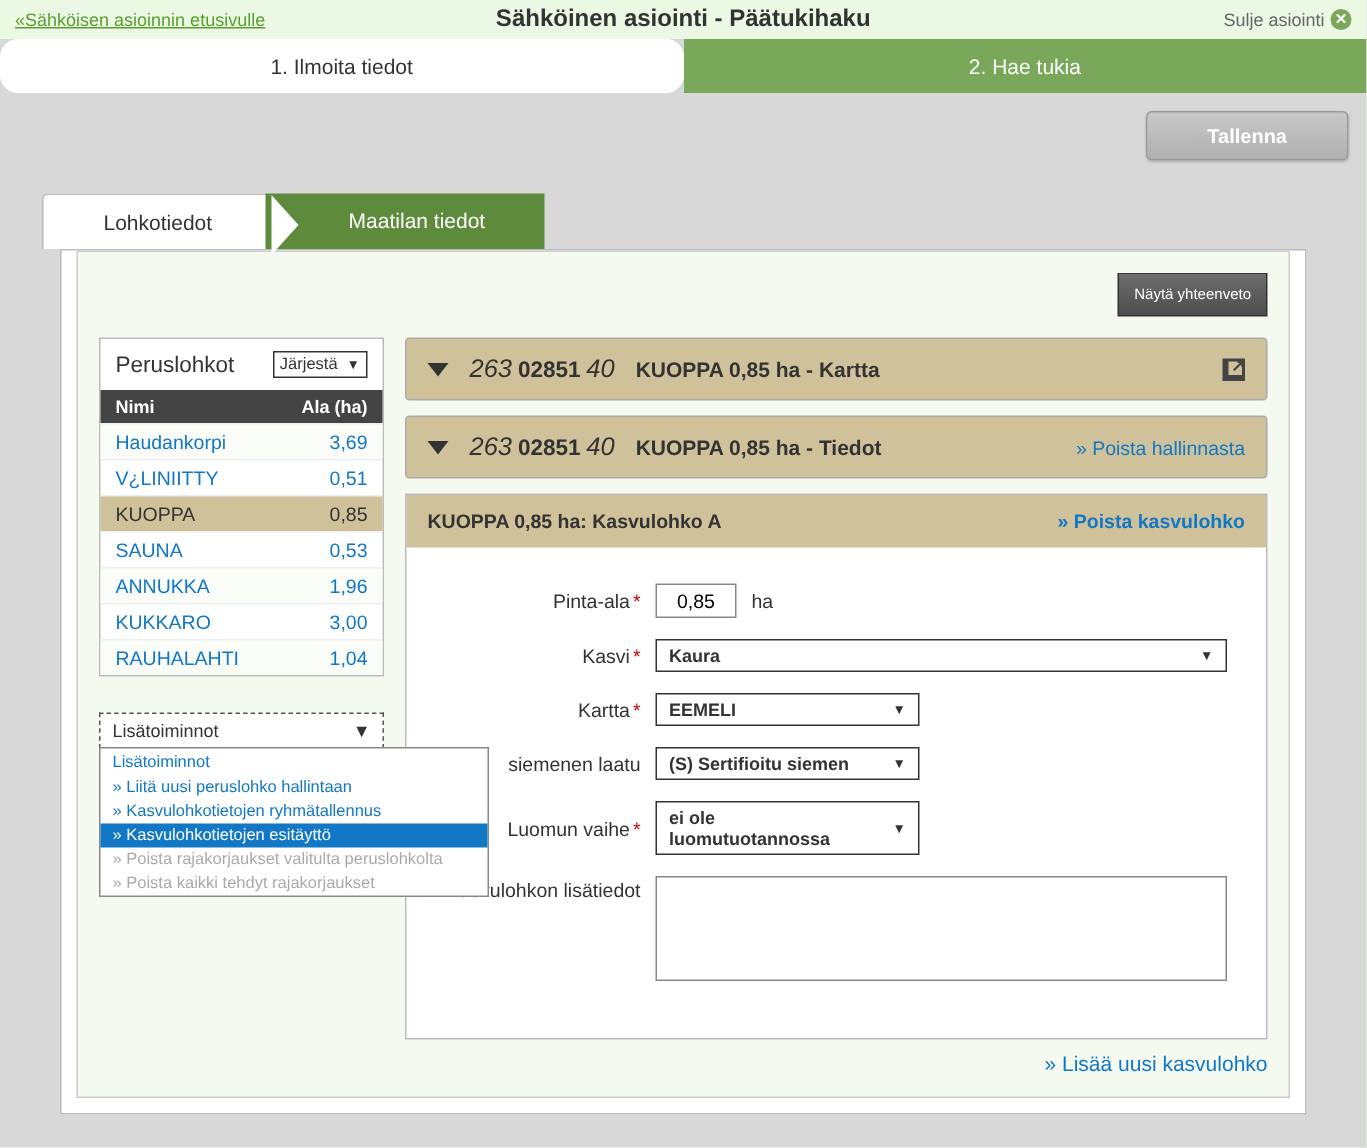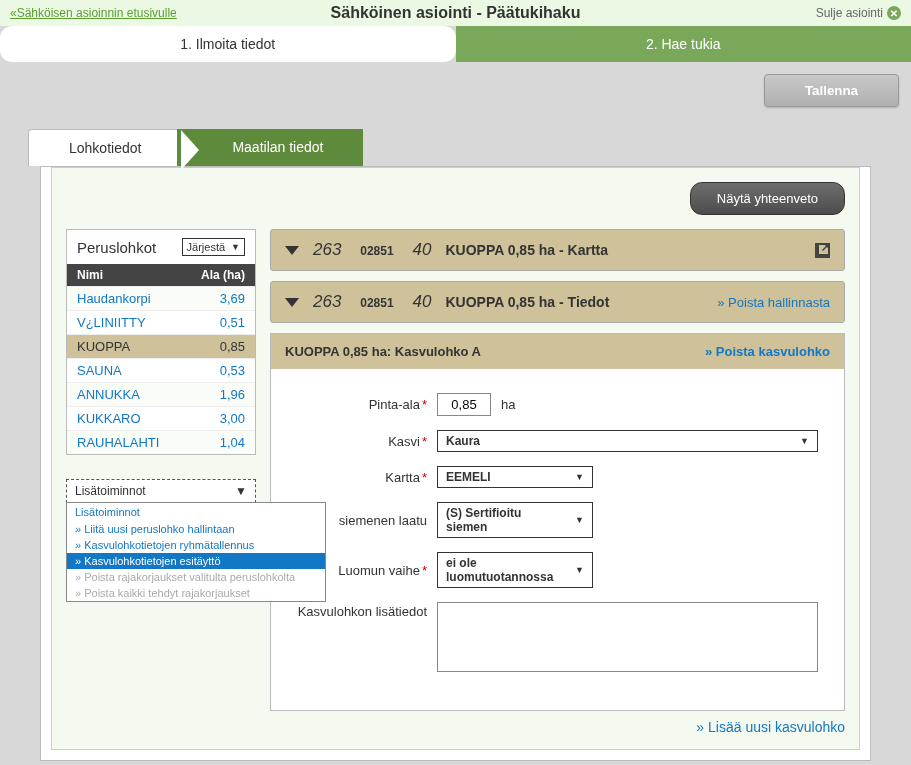--- a/index.html
+++ b/index.html
@@ -23,21 +23,21 @@
   .tab-wrap { position: relative; margin-top: 10px;}
   .tabs { display: flex; margin-left: 28px; position: relative; z-index: 2; }
   .tab { padding: 10px 40px; font-size: 14px; position: relative; }
   .tab.white { background: #fff; border: 1px solid #bbb; border-bottom: none; border-radius: 4px 4px 0 0; }
   .tab.arrow::after { content:''; position:absolute; right:-18px; top:0; width:0; height:0; border-top:20px solid transparent; border-bottom:20px solid transparent; border-left:18px solid #fff; z-index:1; }
   .tab.green { background: #5e8a3c; color: #fff; padding-left: 55px; padding-right: 40px; margin-left:-5px; }
 
   .page-inner { background: #f5faf0; border: 1px solid #ccc; margin: 0 10px 10px 10px; padding: 14px; }
 
   .summary-row { display: flex; justify-content: flex-end; margin-bottom: 14px; }
-  .btn-summary { background: linear-gradient(#6d6d6d,#4d4d4d); color:#fff; border:1px solid #333; border-radius:12px; padding:8px 26px; font-size:13px; cursor:pointer; }
+  .btn-summary { background: linear-gradient(#6d6d6d,#4d4d4d); color:#fff; border:1px solid #333; border-radius:0; padding:8px 10px; font-size:10px; cursor:pointer; }
 
   .content-flex { display: flex; gap: 14px; }
   .sidebar { width: 190px; flex-shrink: 0; position: relative; }
   .main { flex: 1; }
 
   .panel { background: #fff; border: 1px solid #bbb; }
   .sidebar-head { display:flex; justify-content:space-between; align-items:center; padding:8px 10px; }
   .sidebar-head h3 { font-size:15px; font-weight:normal; }
   .sort-sel { font-size:11px; border:1px solid #333; background:#fff; padding:2px 4px; display:flex; align-items:center; gap:6px;}
   .sort-sel .tri { font-size:9px;}
@@ -53,40 +53,40 @@
   .actions-sel { border:1px dashed #555; padding:4px 8px; font-size:12px; display:flex; justify-content:space-between; align-items:center; background:#fff; }
   .dropdown-menu { position:absolute; background:#fff; border:1px solid #888; width:260px; font-size:11px; margin-top:-1px; z-index:10; }
   .dropdown-menu .hdr { color:#1277c5; padding:3px 8px; font-weight:normal; }
   .dropdown-menu .item { color:#1277c5; padding:2px 8px; cursor:pointer; }
   .dropdown-menu .item.hl { background:#1277c5; color:#fff; }
   .dropdown-menu .item.dis { color:#aaa; cursor:default; }
 
   .block-header { background:#cfc29a; border:1px solid #aaa; border-radius:3px; padding:10px 14px; margin-bottom:10px; display:flex; align-items:center; gap:14px; font-size:14px; position:relative; }
   .block-header .tri { width:0;height:0;border-left:7px solid transparent;border-right:7px solid transparent;border-top:9px solid #333; cursor:pointer; }
   .block-header .id-s { font-size:17px;font-style:italic; }
-  .block-header .id-b { font-size:12px; font-weight:bold; margin:0 15px;text-align:center;}
+  .block-header .id-b { font-size:15px; font-weight:bold; margin:0 0;text-align:center;}
   .block-header .ttl { font-weight:bold; }
   .block-header .lnk { margin-left:auto; color:#1277c5; font-size:13px; cursor:pointer; }
   .ext-icon { width:15px; height:15px; display:inline-block; background:#444; position:relative; margin-left:auto; cursor:pointer; }
   .ext-icon::before { content:''; position:absolute; width:9px; height:9px; background:#cfc29a; top:2px; right:2px; }
   .ext-icon::after { content:'↗'; position:absolute; top:-2px; right:0px; font-size:11px; color:#444; font-weight:bold;}
 
   .growth-block { border:1px solid #bbb; background:#fff; }
   .growth-block .gb-head { background:#cfc29a; padding:10px 14px; display:flex; justify-content:space-between; font-weight:bold; }
   .growth-block .gb-head .lnk { font-weight:bold; color:#1277c5; cursor:pointer; }
   .gb-body { padding:24px 26px 24px 26px; }
   .form-row { display:flex; align-items:center; margin-bottom:14px; }
   .form-row label { width:130px; text-align:right; margin-right:10px; font-size:13px; }
   .req { color:#c00; margin-left:2px; }
   .text-in { border:1px solid #888; padding:3px 6px; font-size:13px; }
   .text-in.small { width:54px; text-align:center; }
   .unit { margin-left:10px; font-size:13px; }
   .select-like { border:1px solid #333; padding:3px 8px; font-size:12px; display:flex; justify-content:space-between; align-items:center; background:#fff;font-weight:bold; }
   .select-like.full { flex:1; }
-  .select-like.med { width:156px; }
+  .select-like.med { width:176px; }
   .select-like .tri { font-size:9px; margin-left:10px;}
   .textarea-in { border:1px solid #888; flex:1; height:70px; resize:none; padding:4px; }
   .form-row.top-align label { align-self:flex-start; padding-top:2px;}
 
   .add-row { text-align:right; padding-right:0px; margin-top:8px;}
   .add-row .lnk { color:#1277c5; cursor:pointer; font-size:14px;}
 </style>
 </head>
 <body>
 

